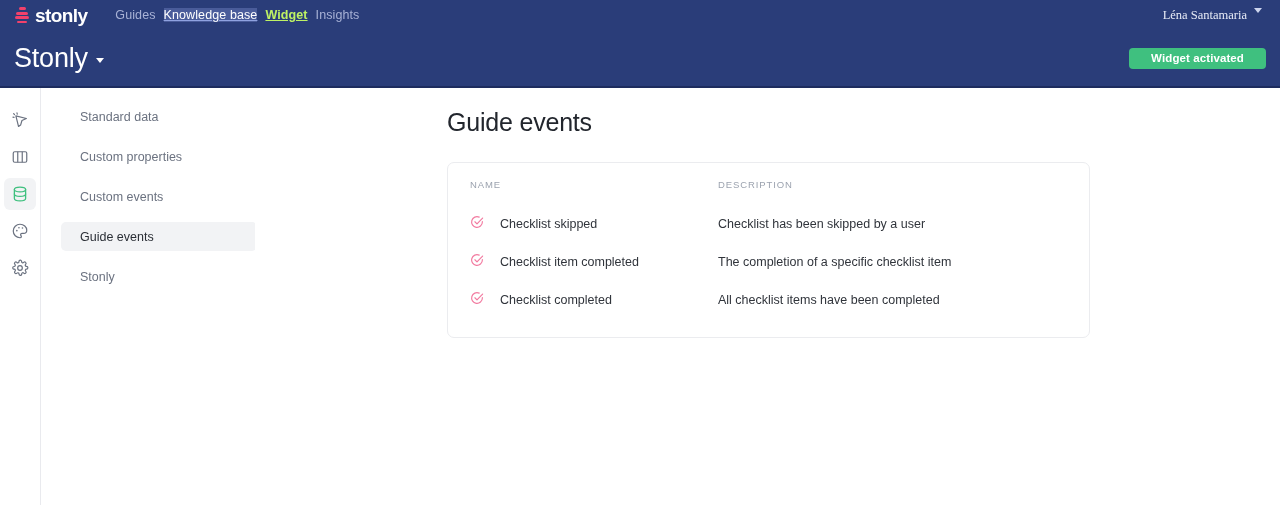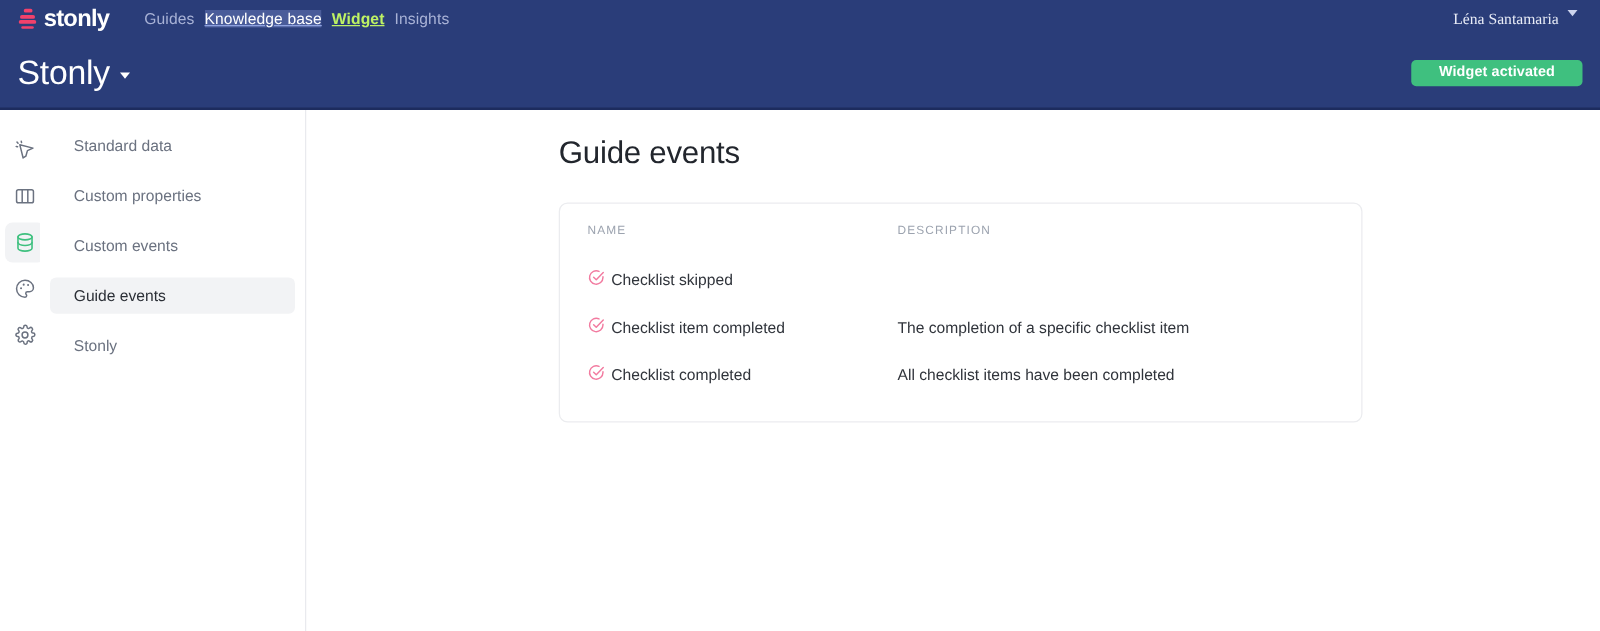--- a/index.html
+++ b/index.html
@@ -107,21 +107,21 @@
   .rail-btn {
     width: 32px; height: 32px; border-radius: 6px;
     display: flex; align-items: center; justify-content: center;
     cursor: pointer;
   }
   .rail-btn.active { background: #f2f3f5; }
   .rail-btn svg { display: block; }
 
   
   .sidebar {
-    position: absolute; left: 32px; top: 88px;
+    position: absolute; left: 53px; top: 88px;
     width: 213px; height: 417px;
     background: #ffffff;
     border-right: 1px solid #e9eaee;
     padding-top: 14px;
   }
   .side-item {
     margin: 0 8px; height: 29px;
     display: flex; align-items: center;
     padding-left: 19px; border-radius: 5px;
     font-size: 12.5px; color: #6b7280;
@@ -156,21 +156,21 @@
   .col-name  { width: 248px; }
   .col-desc  { flex: 1; }
   .th {
     font-size: 9.5px; color: #9ca3af;
     letter-spacing: 0.9px; text-transform: uppercase;
   }
   .row {
     display: flex; align-items: center;
     height: 38px; padding: 0 22px;
   }
-  .name-cell { display: flex; align-items: center; gap: 5px; width: 248px; }
+  .name-cell { display: flex; align-items: center; gap: 16px; width: 248px; }
   .name-txt { font-size: 12.5px; color: #30343b; }
   .desc-txt { font-size: 12.5px; color: #30343b; flex: 1; }
   .check-icon { display: block; flex: none; }
 </style>
 </head>
 <body>
 
 <div class="topband">
 
   <div class="navbar">
@@ -290,20 +290,21 @@
     <div class="row">
       <span class="name-cell">
         <span class="check-icon">
           <svg width="14" height="14" viewBox="0 0 24 24" fill="none" stroke="#f27ba0" stroke-width="2" stroke-linecap="round" stroke-linejoin="round">
             <path d="M21.2 11.1V12a9.2 9.2 0 1 1-5.4-8.4"></path>
             <path d="M8.4 11.6 12 15.2 21.6 5.2"></path>
           </svg>
         </span>
         <span class="name-txt">Checklist skipped</span>
       </span>
+      <span class="desc-txt">Checklist has been skipped by a user</span>
     </div>
 
     <div class="row">
       <span class="name-cell">
         <span class="check-icon">
           <svg width="14" height="14" viewBox="0 0 24 24" fill="none" stroke="#f27ba0" stroke-width="2" stroke-linecap="round" stroke-linejoin="round">
             <path d="M21.2 11.1V12a9.2 9.2 0 1 1-5.4-8.4"></path>
             <path d="M8.4 11.6 12 15.2 21.6 5.2"></path>
           </svg>
         </span>

